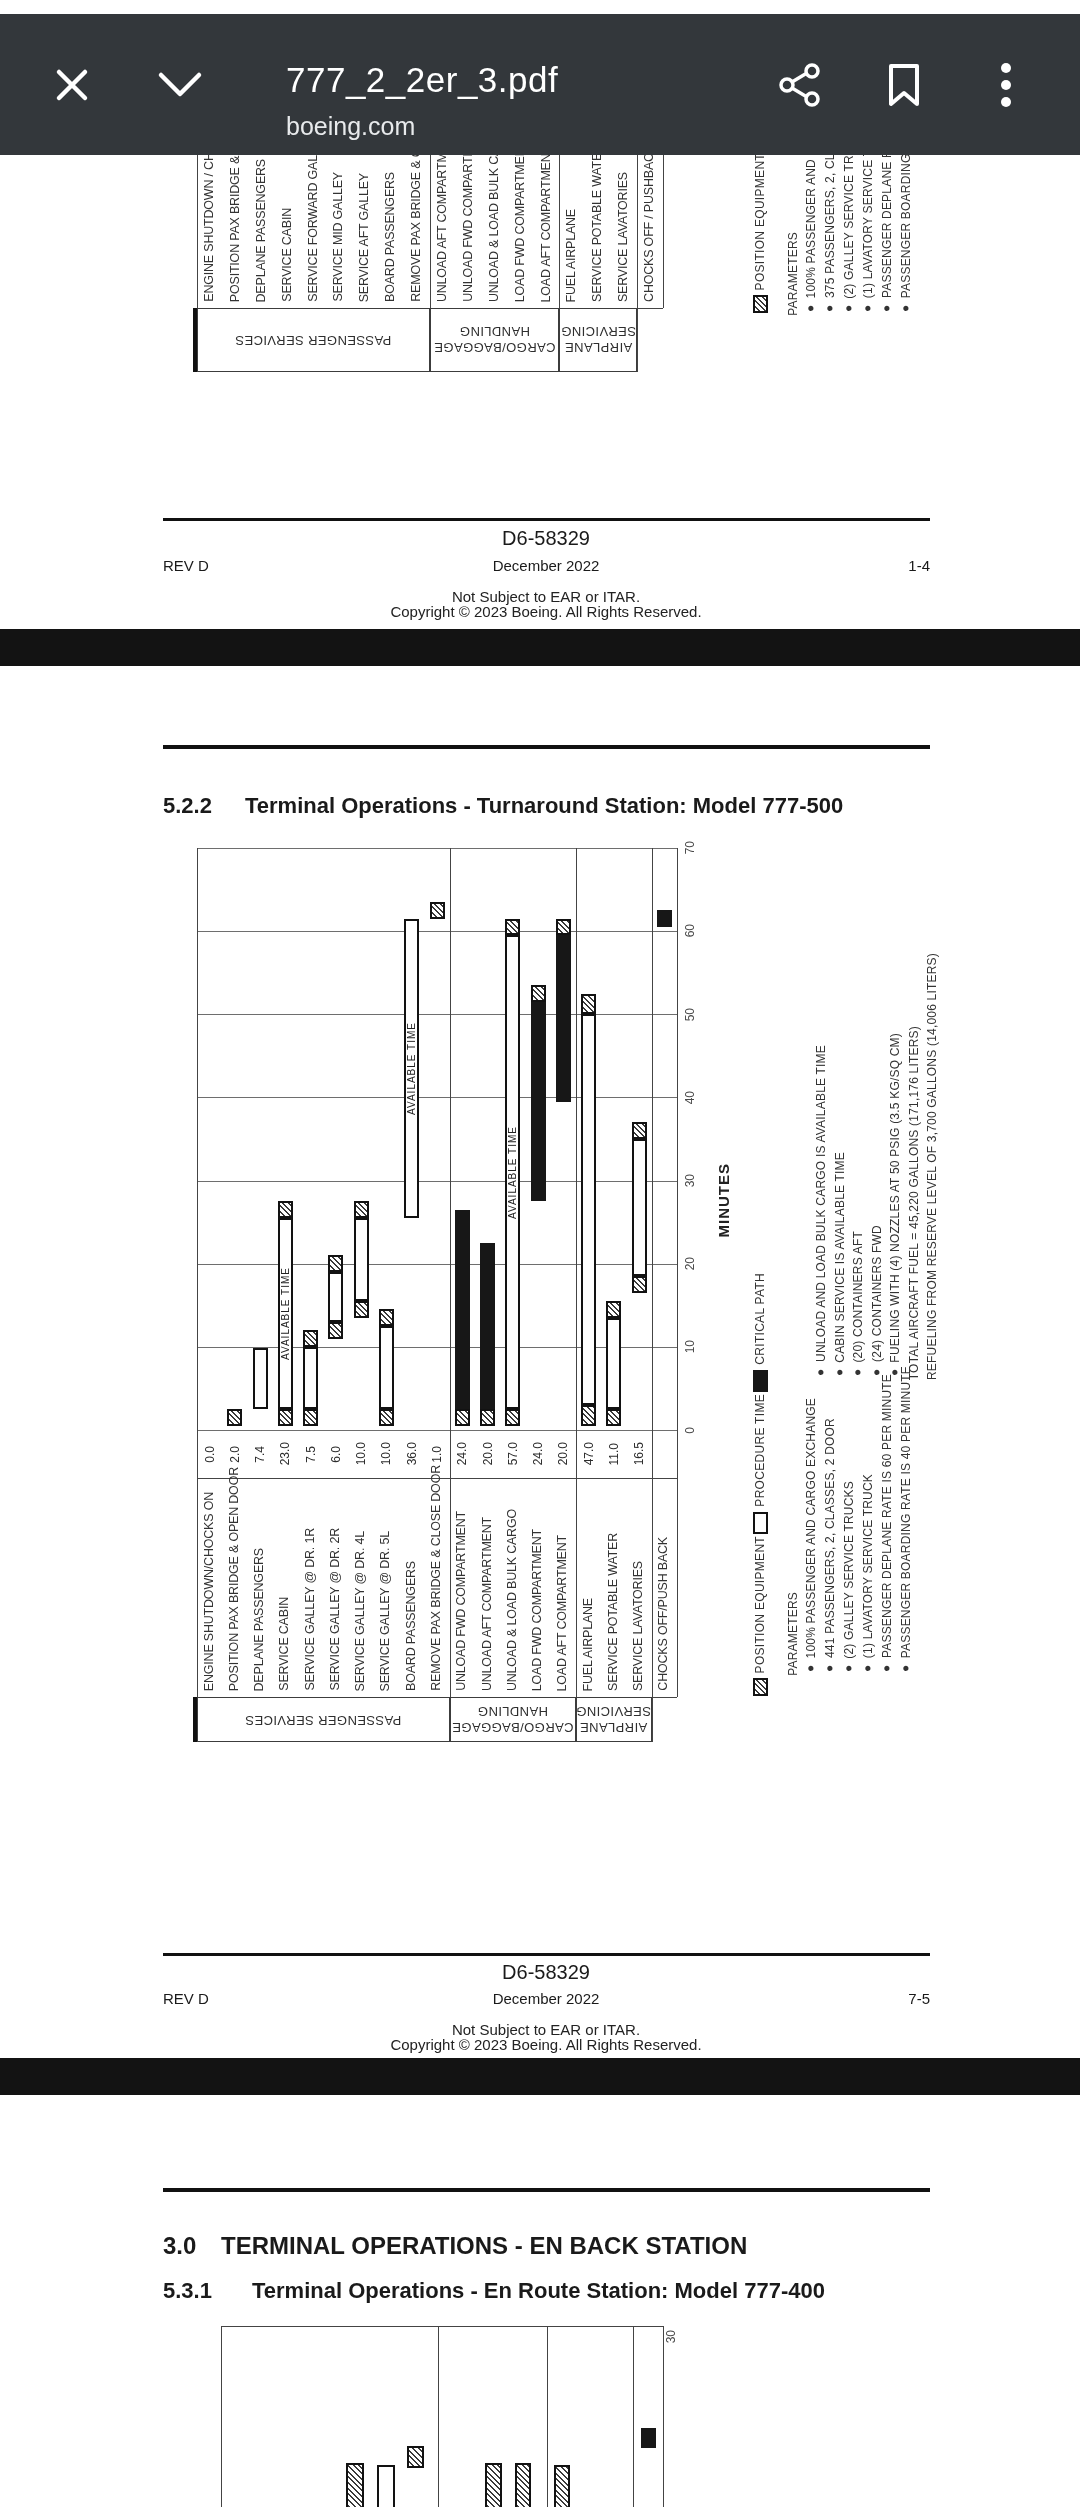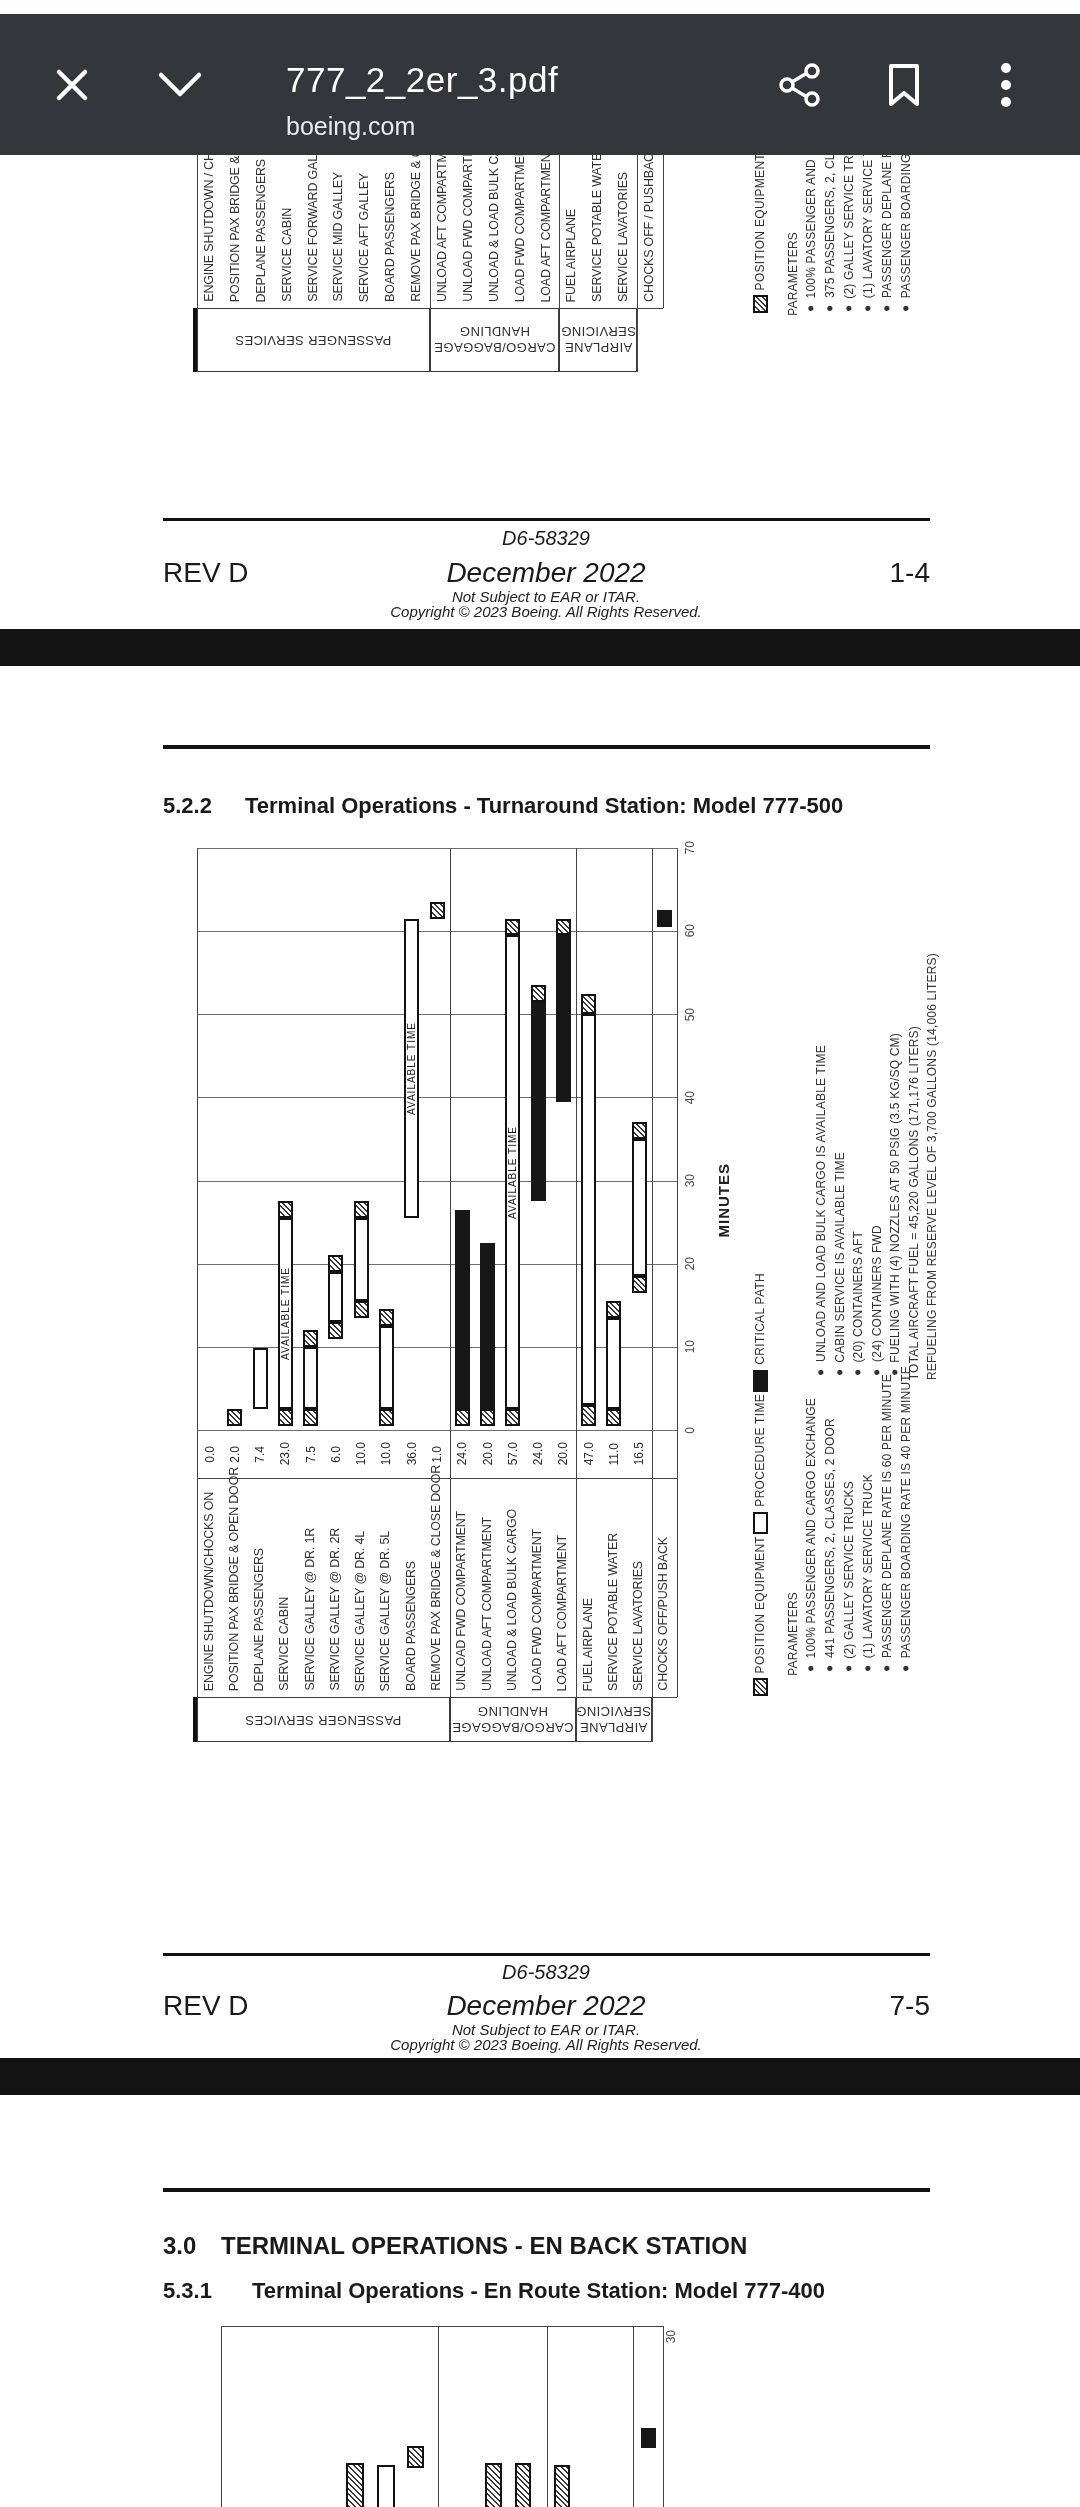--- a/index.html
+++ b/index.html
@@ -7,24 +7,24 @@
           font-family:"Liberation Sans", sans-serif;color:#1a1a1a;}
   
   .appbar{position:absolute;left:0;top:0;width:1080px;height:141px;background:#33373b;z-index:50;margin-top:14px;}
   .appbar .title{position:absolute;left:286px;top:46px;font-size:35px;color:#ffffff;letter-spacing:.5px;white-space:nowrap;}
   .appbar .subtitle{position:absolute;left:286px;top:98px;font-size:25px;color:#e8eaec;white-space:nowrap;}
   .abicon{position:absolute;top:0;height:141px;display:flex;align-items:center;justify-content:center;}
   
   .band{position:absolute;left:0;width:1080px;height:37px;background:#131313;}
   
   .rule{position:absolute;background:#111;}
-  .doc-center{position:absolute;text-align:center;white-space:nowrap;transform:translateX(-50%);font-style:italic;}
+  .doc-center{position:absolute;text-align:center;white-space:nowrap;transform:translateX(-50%);}
   .doc-left{position:absolute;white-space:nowrap;}
   .doc-right{position:absolute;white-space:nowrap;transform:translateX(-100%);}
-  .f-doc{font-size:20px;} .f-rev{font-size:28px;} .f-small{font-size:15px;color:#222;}
+  .f-doc{font-size:20px;} .f-rev{font-size:15px;} .f-small{font-size:15px;color:#222;}
   .h-bold{font-weight:bold;font-size:22px;white-space:nowrap;}
   .h-caps{font-weight:bold;font-size:24px;white-space:nowrap;}
   
   .vtext{writing-mode:vertical-rl;transform:rotate(180deg);white-space:nowrap;}
   .flip{transform:rotate(180deg);text-align:center;line-height:1.2;}
   .cline{position:absolute;background:#6e6e6e;}
   .cframe{position:absolute;background:#444;}
   .seg{position:absolute;box-sizing:border-box;}
   .seg-procedure{background:#ffffff;border:2px solid #121212;display:flex;align-items:center;justify-content:center;}
   .seg-critical{background:#171717;}

